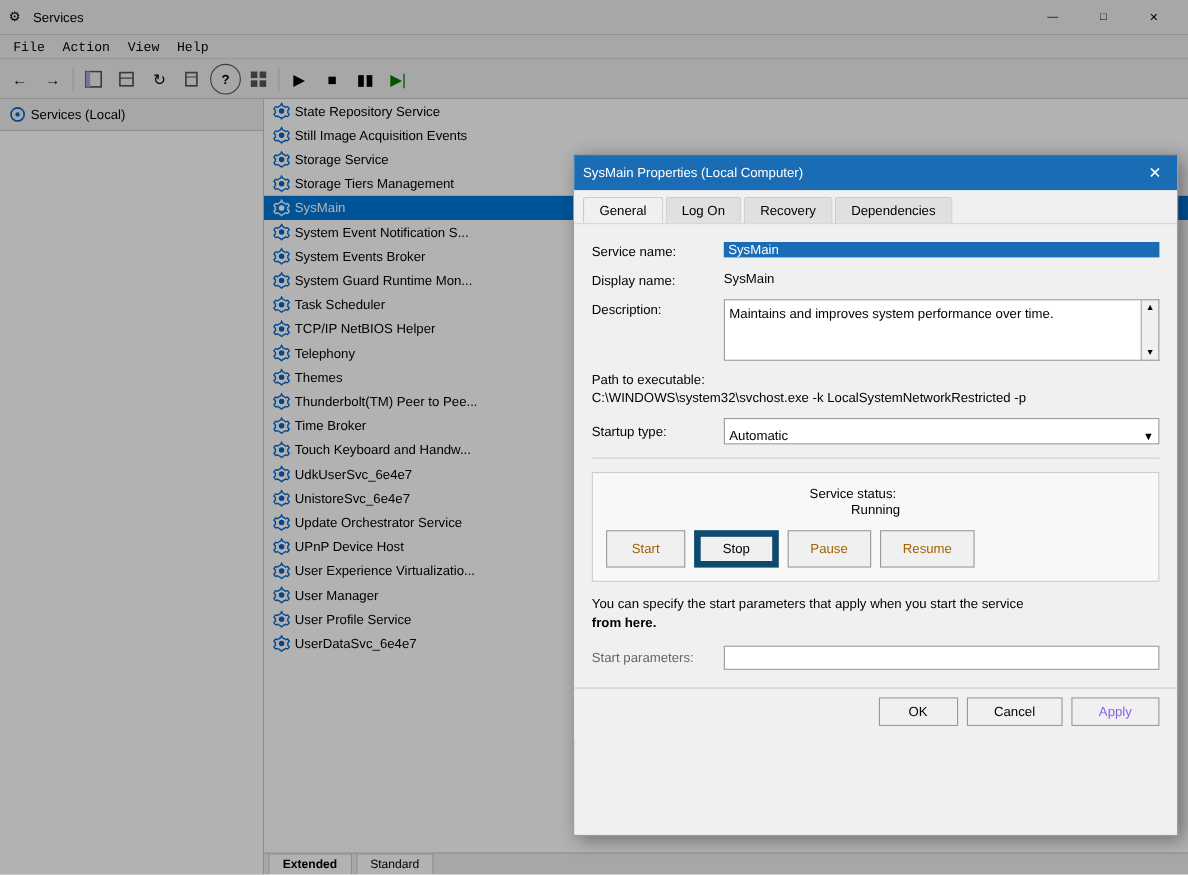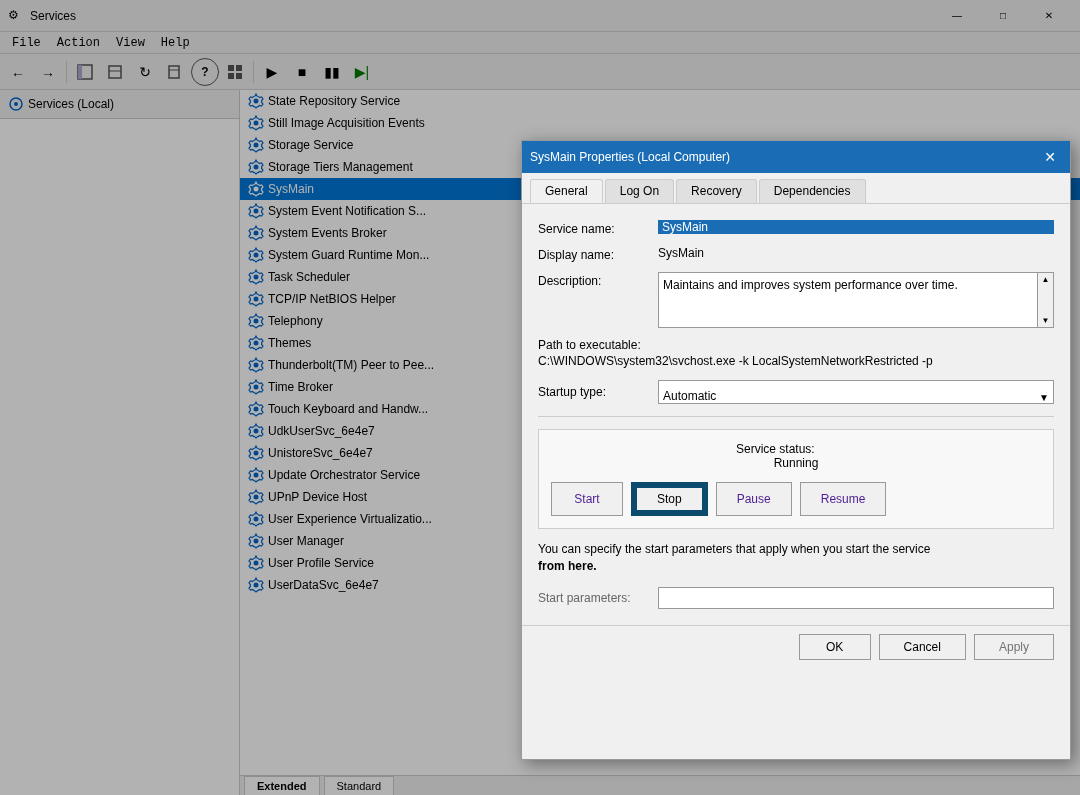--- a/index.html
+++ b/index.html
@@ -398,21 +398,21 @@
       font-size: 12px;
       cursor: pointer;
       min-width: 72px;
       text-align: center;
     }
     .svc-btn.active-btn {
       border: 6px solid #0c4a6e;
       background: #f0f0f0;
     }
     .svc-btn:disabled, .svc-btn.disabled {
-      color: #4c1d95;
+      color: #a16207;
       cursor: default;
       background: #f0f0f0;
     }
 
     .hint-text {
       font-size: 12px;
       margin-bottom: 12px;
       line-height: 1.4;
     }
     .hint-bold {
@@ -449,21 +449,21 @@
     }
     .action-btn {
       padding: 5px 24px;
       border: 1px solid #999;
       background: #f0f0f0;
       font-size: 12px;
       cursor: pointer;
       min-width: 72px;
     }
     .action-btn:disabled, .action-btn.disabled {
-      color: #737373;
+      color: #8b5cf6;
       cursor: default;
     }
   </style>
 </head>
 <body>
 
 <div class="titlebar">
   <span class="titlebar-icon">⚙</span>
   <span class="titlebar-title">Services</span>
   <div class="titlebar-buttons">

